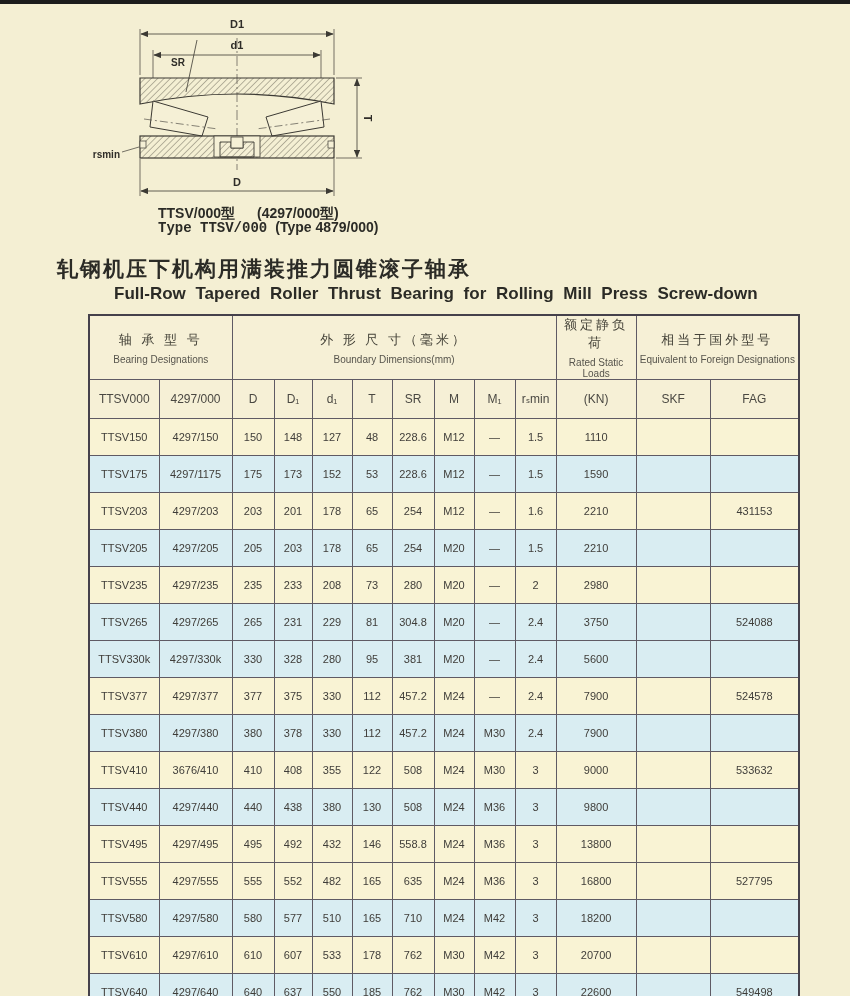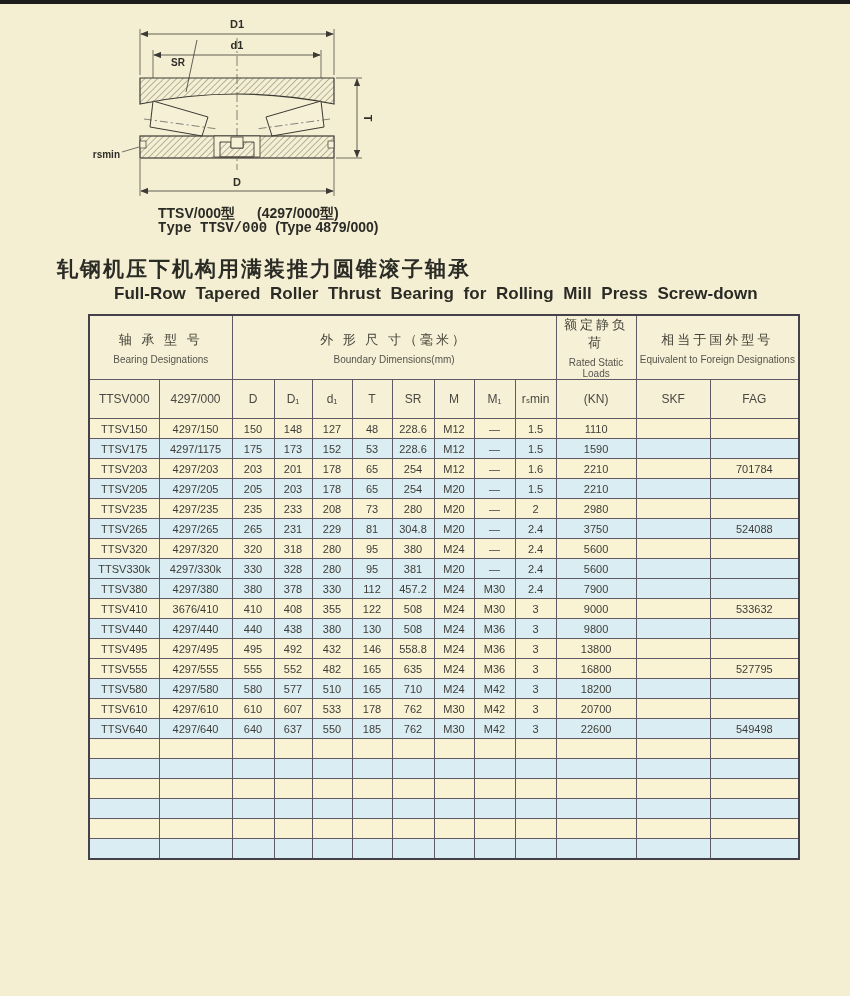--- a/index.html
+++ b/index.html
@@ -22,21 +22,21 @@
   .title-cn{position:absolute;left:57px;top:255px;font-size:21px;font-weight:bold;letter-spacing:2px;color:var(--title-ink);}
   .title-en{position:absolute;left:70px;top:284px;font-size:17px;font-weight:bold;word-spacing:5px;color:var(--title-ink);margin-left:44px;}
   table{position:absolute;left:88px;top:314px;width:710px;border-collapse:collapse;table-layout:fixed;
         border:2px solid var(--outer-border);}
   th,td{border:1px solid var(--grid-line);text-align:center;vertical-align:middle;padding:0;overflow:hidden;}
   thead th{background:var(--header-bg);font-weight:normal;}
   .group-row th{height:42px;}
   .sub-row th{height:38px;font-size:12px;color:#4a4842;}
   .g-cn{font-size:13px;letter-spacing:3px;color:#454339;}
   .g-en{font-size:10px;margin-top:5px;color:#56544c;letter-spacing:0;}
-  tbody tr{height:20px;}
+  tbody tr{height:37px;}
   tbody td{font-size:11px;color:var(--ink);}
   tr.row-yellow td{background:var(--row-yellow);}
   tr.row-blue td{background:var(--row-blue);}
 </style>
 </head>
 <body>
 
 <div class="top-strip"></div>
 
 <div class="diagram">
@@ -194,21 +194,21 @@
         <td>203</td>
         <td>201</td>
         <td>178</td>
         <td>65</td>
         <td>254</td>
         <td>M12</td>
         <td>—</td>
         <td>1.6</td>
         <td>2210</td>
         <td></td>
-        <td>701784</td>
+        <td>431153</td>
       </tr>
       <tr class="row-blue">
         <td>TTSV205</td>
         <td>4297/205</td>
         <td>205</td>
         <td>203</td>
         <td>178</td>
         <td>65</td>
         <td>254</td>
         <td>M20</td>
@@ -241,49 +241,49 @@
         <td>229</td>
         <td>81</td>
         <td>304.8</td>
         <td>M20</td>
         <td>—</td>
         <td>2.4</td>
         <td>3750</td>
         <td></td>
         <td>524088</td>
       </tr>
-      <tr class="row-yellow">
-        <td>TTSV320</td>
-        <td>4297/320</td>
-        <td>320</td>
-        <td>318</td>
-        <td>280</td>
-        <td>95</td>
-        <td>380</td>
-        <td>M24</td>
-        <td>—</td>
-        <td>2.4</td>
-        <td>5600</td>
-        <td></td>
-        <td></td>
-      </tr>
       <tr class="row-blue">
         <td>TTSV330k</td>
         <td>4297/330k</td>
         <td>330</td>
         <td>328</td>
         <td>280</td>
         <td>95</td>
         <td>381</td>
         <td>M20</td>
         <td>—</td>
         <td>2.4</td>
         <td>5600</td>
         <td></td>
         <td></td>
+      </tr>
+      <tr class="row-yellow">
+        <td>TTSV377</td>
+        <td>4297/377</td>
+        <td>377</td>
+        <td>375</td>
+        <td>330</td>
+        <td>112</td>
+        <td>457.2</td>
+        <td>M24</td>
+        <td>—</td>
+        <td>2.4</td>
+        <td>7900</td>
+        <td></td>
+        <td>524578</td>
       </tr>
       <tr class="row-blue">
         <td>TTSV380</td>
         <td>4297/380</td>
         <td>380</td>
         <td>378</td>
         <td>330</td>
         <td>112</td>
         <td>457.2</td>
         <td>M24</td>

